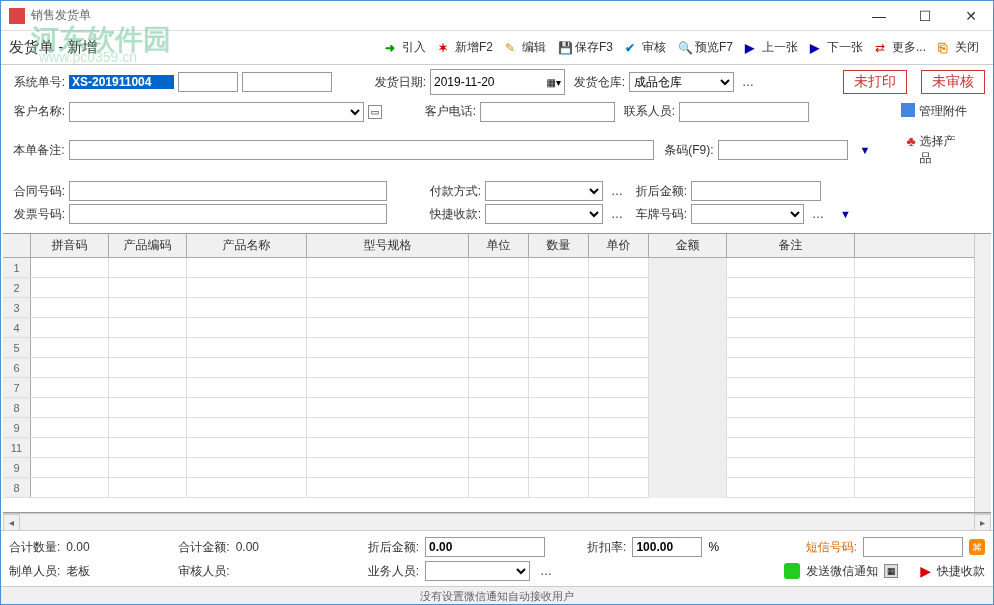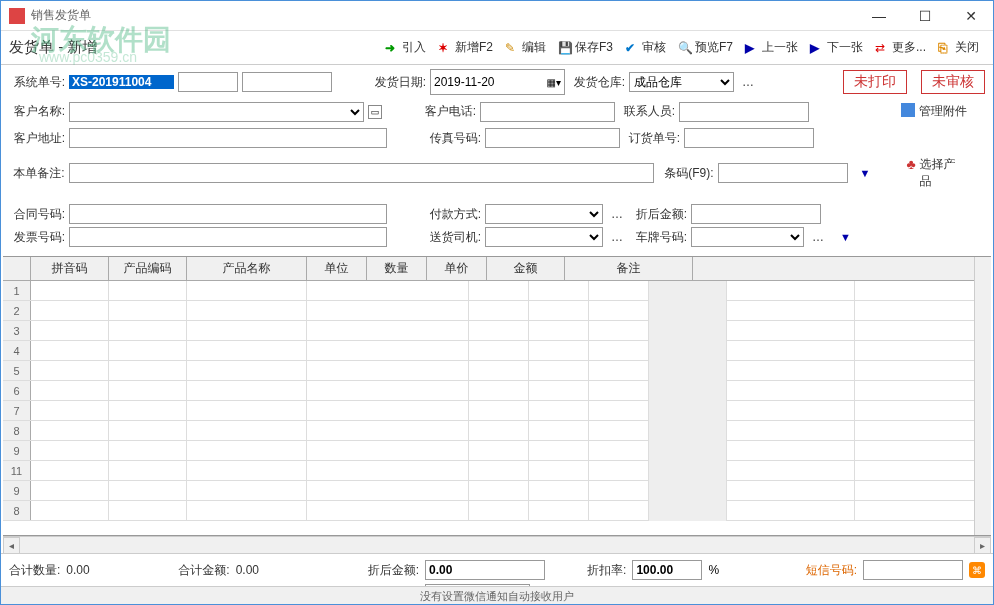--- a/index.html
+++ b/index.html
@@ -153,29 +153,20 @@
     <span class="lbl">联系人员:</span>
     <input class="inp" style="width: 130px;">
     <span style="flex:1"></span>
     <div class="sidebtn">
       <span class="ic-grid"></span>
       <span>管理附件</span>
     </div>
     <span style="width:14px"></span>
   </div>
 
-  <div class="form-row">
-    <span class="lbl">客户地址:</span>
-    <input class="inp" style="width: 318px;">
-    <span style="width:30px"></span>
-    <span class="lbl">传真号码:</span>
-    <input class="inp" style="width: 135px;">
-    <span class="lbl">订货单号:</span>
-    <input class="inp" style="width: 130px;">
-  </div>
 
   <div class="form-row">
     <span class="lbl">本单备注:</span>
     <input class="inp" style="width: 590px;">
     <span class="lbl">条码(F9):</span>
     <input class="inp" style="width: 130px;">
     <span class="triangle-down">▼</span>
     <span style="flex:1"></span>
     <div class="sidebtn">
       <span class="ic-prod">♣</span>
@@ -194,38 +185,39 @@
     <select class="sel" style="width:118px"></select>
     <span class="dots">…</span>
     <span class="lbl">折后金额:</span>
     <input class="inp" style="width: 130px;">
   </div>
 
   <div class="form-row">
     <span class="lbl">发票号码:</span>
     <input class="inp" style="width: 318px;">
     <span style="width:30px"></span>
-    <span class="lbl">送货司机:</span>
+    <span class="lbl">快捷收款:</span>
     <select class="sel" style="width:118px"></select>
     <span class="dots">…</span>
     <span class="lbl">车牌号码:</span>
     <select class="sel" style="width:113px"></select>
     <span class="dots">…</span>
     <span class="triangle-down">▼</span>
   </div>
 </div>
 
 <div class="grid-wrap">
   <div style="display:flex;flex:1;overflow:hidden">
     <div style="flex:1;display:flex;flex-direction:column">
       <div class="grid-header">
         <div class="gh rownum-h"></div>
         <div class="gh" style="width:78px">拼音码</div>
         <div class="gh" style="width:78px">产品编码</div>
         <div class="gh" style="width:120px">产品名称</div>
+        <div class="gh" style="width:162px">型号规格</div>
         <div class="gh" style="width:60px">单位</div>
         <div class="gh" style="width:60px">数量</div>
         <div class="gh" style="width:60px">单价</div>
         <div class="gh" style="width:78px">金额</div>
         <div class="gh" style="width:128px">备注</div>
       </div>
       <div class="grid-body" id="grid-body">
           <div class="grid-row">
             <div class="rownum">1</div>
             <div class="gc" style="width: 78px;"></div>

